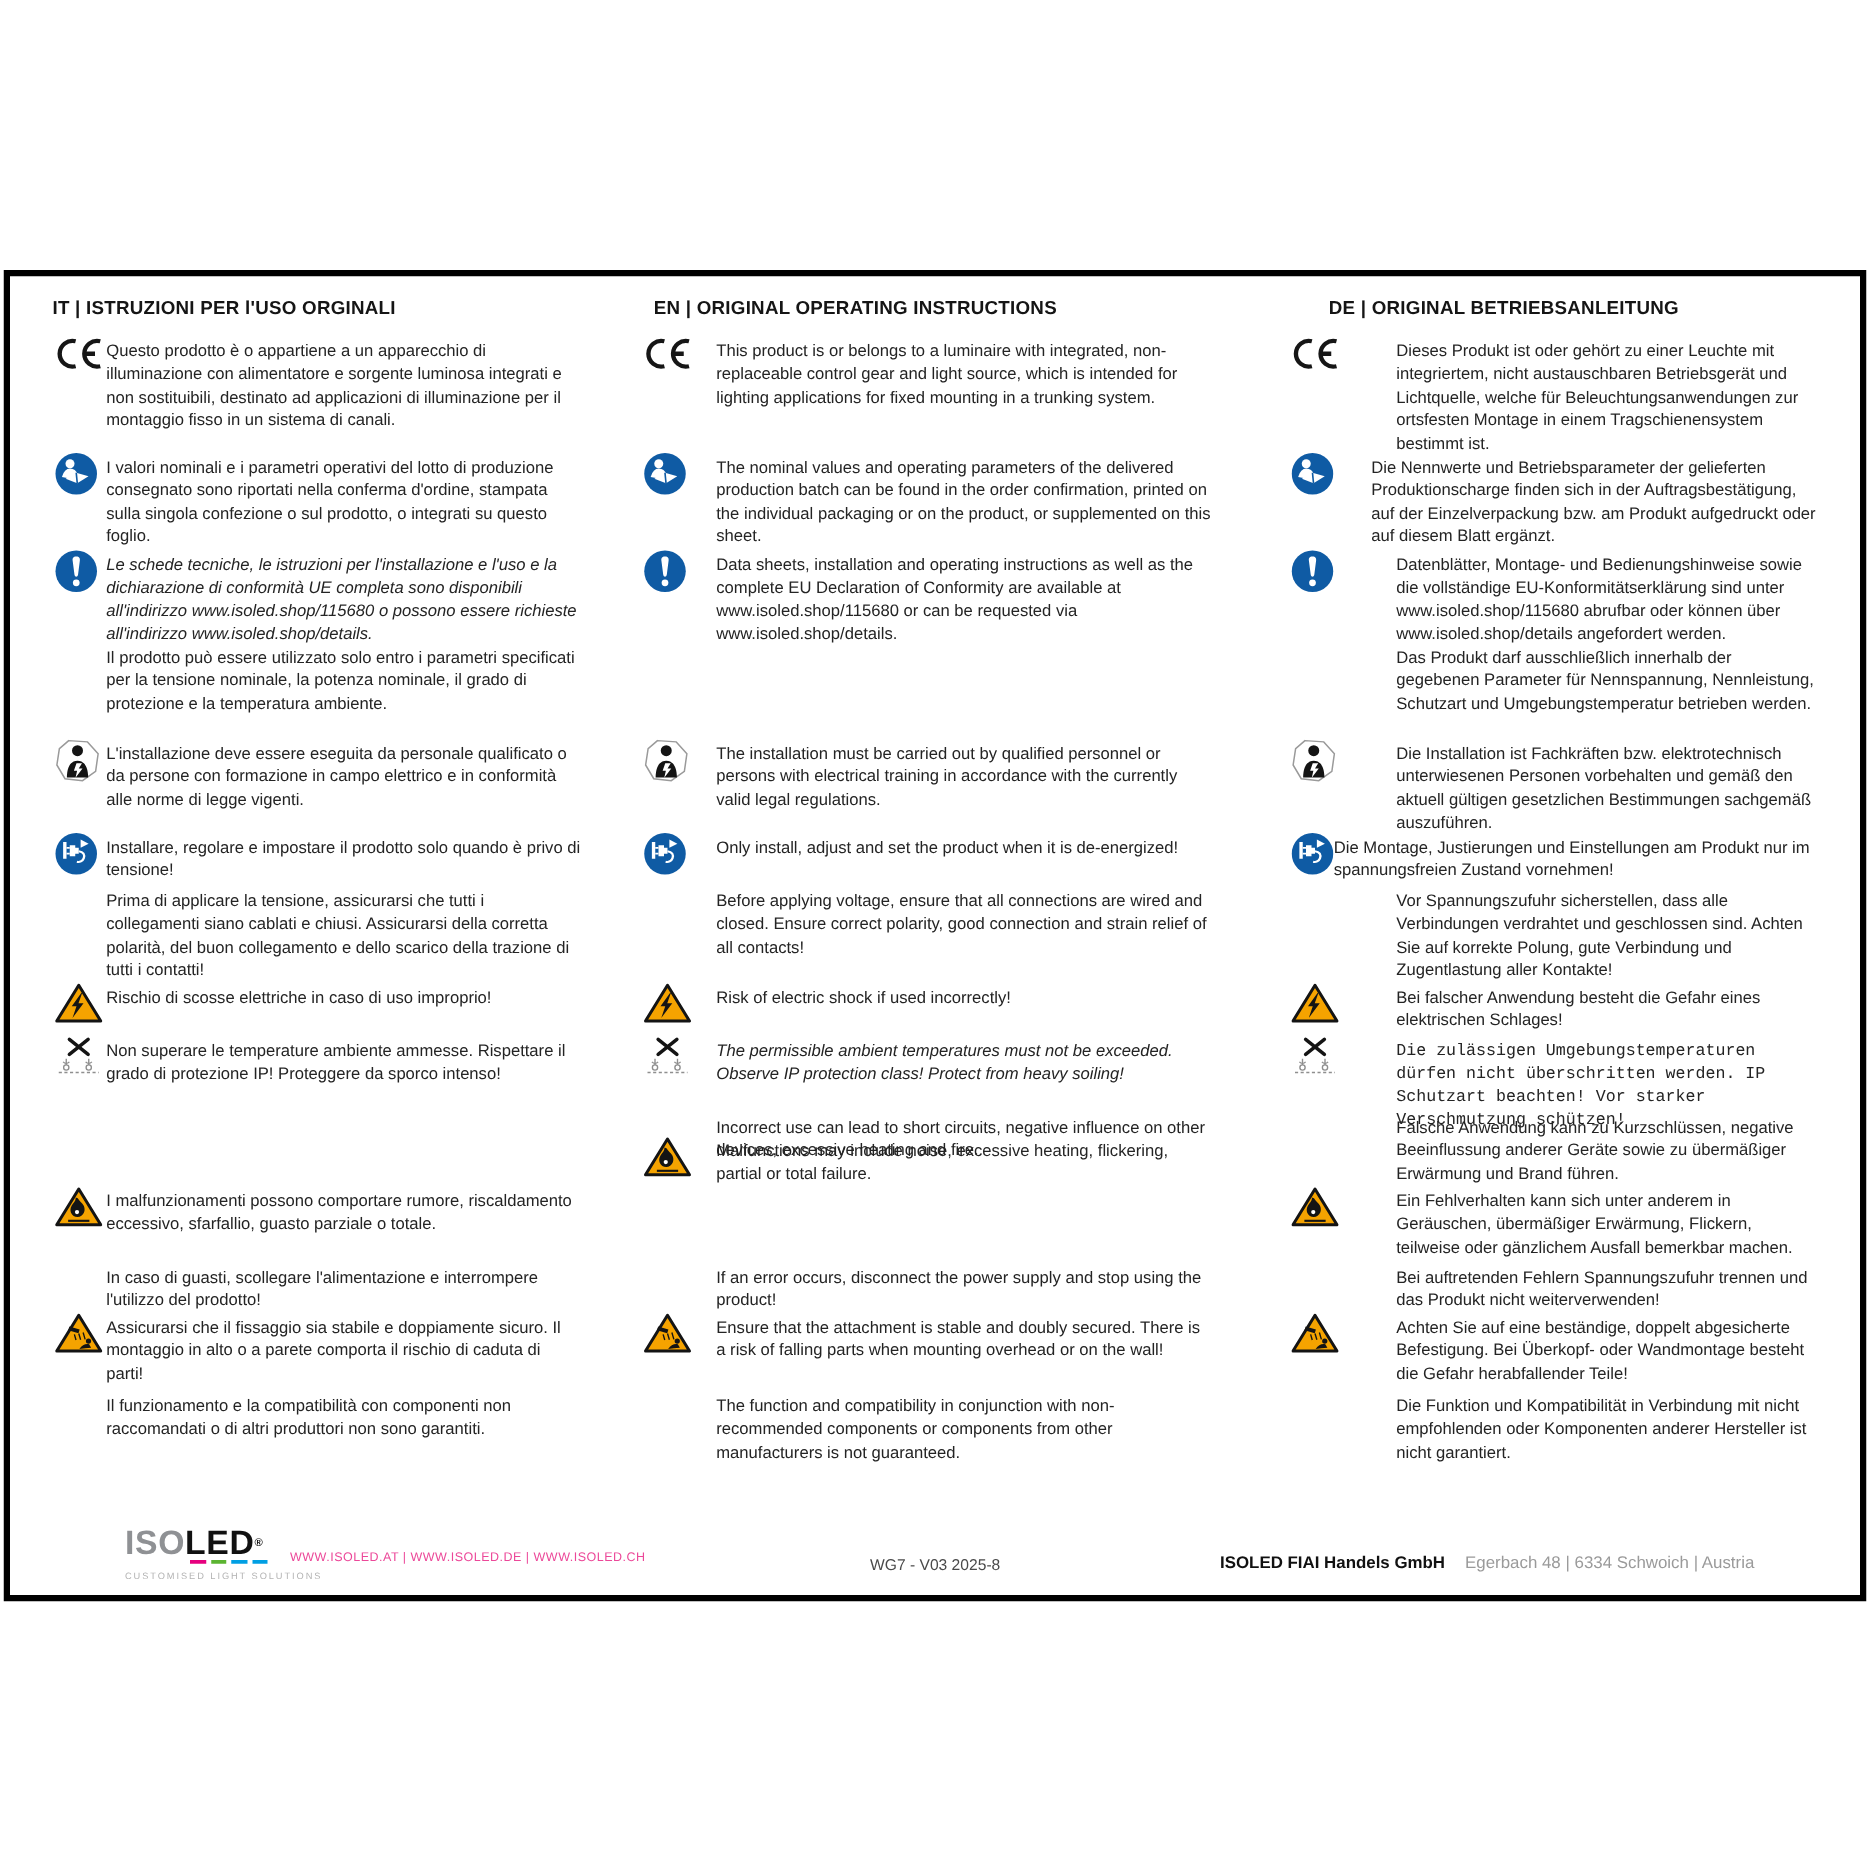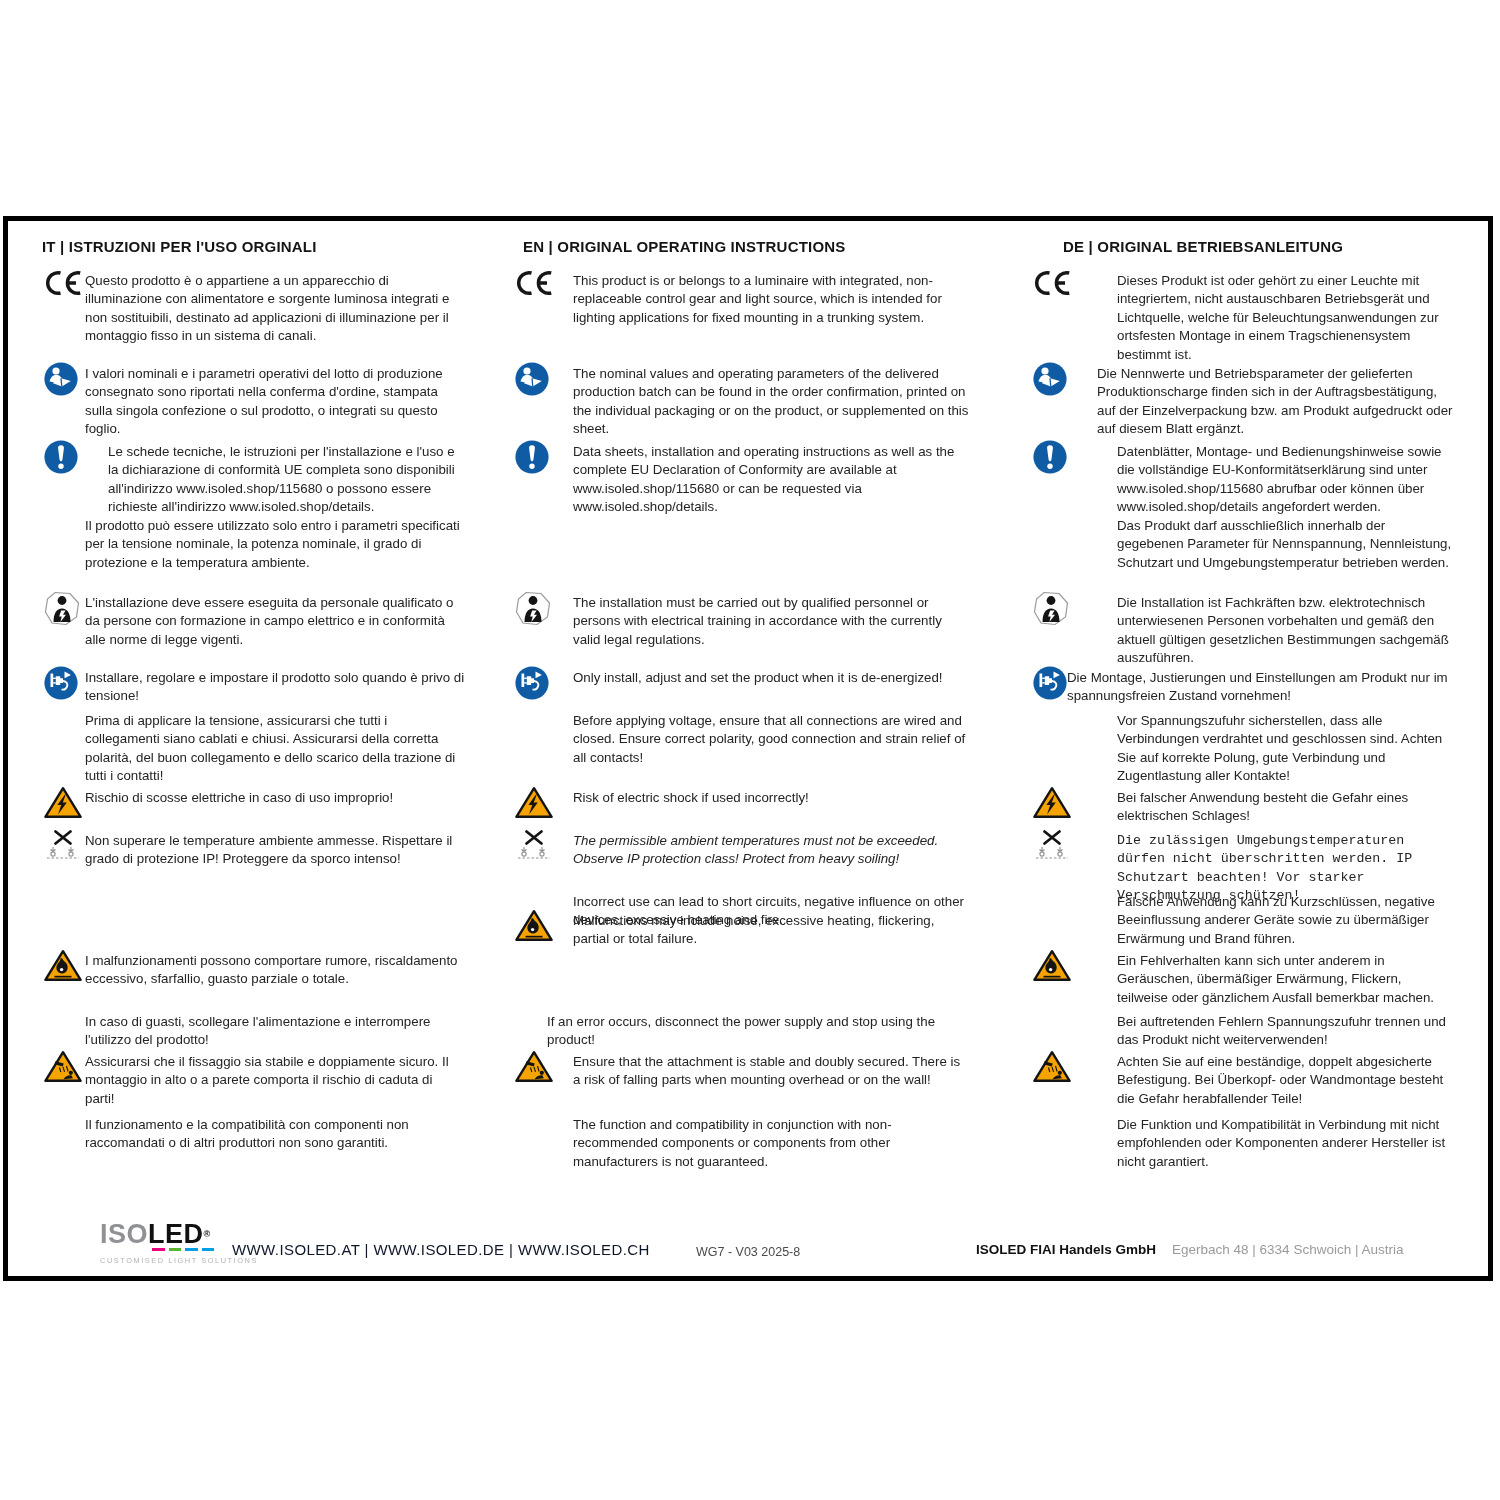--- a/index.html
+++ b/index.html
@@ -12,21 +12,21 @@
   .icon svg{display:block;}
   
   .logo{position:absolute;left:92px;top:1000px;width:130px;}
   .logo-row{font-size:27px;font-weight:800;letter-spacing:.5px;line-height:26px;white-space:nowrap;}
   .logo-row .iso{color:#8f9194;font-weight:600;}
   .logo-row .led{color:#111;}
   .logo-row .reg{font-size:9px;vertical-align:top;color:#111;}
   .bars{margin-left:52px;margin-top:1px;height:3px;display:flex;gap:4px;width:62px;}
   .bars i{display:block;height:3px;flex:1;}
   .tagline{margin-top:5px;font-size:7.4px;letter-spacing:1.55px;color:#b3b3b3;white-space:nowrap;}
-  .websites{position:absolute;left:224px;top:1020px;font-size:15px;font-weight:500;color:#0f172a;letter-spacing:.4px;white-space:nowrap;}
+  .websites{position:absolute;left:224px;top:1020px;font-size:10px;font-weight:500;color:#ec4899;letter-spacing:.4px;white-space:nowrap;}
   .doccode{position:absolute;left:688px;top:1024px;font-size:12.5px;color:#4a4a4a;white-space:nowrap;}
   .company{position:absolute;left:968px;top:1021px;font-size:13.5px;white-space:nowrap;}
   .company .cname{font-weight:bold;color:#111;}
   .company .caddr{color:#9a9a9a;margin-left:16px;}
 </style>
 </head>
 <body>
 
 <div class="sheet" id="sheet">
 
@@ -69,21 +69,21 @@
       <p class="ptext" style="margin-left: 41px;">I valori nominali e i parametri operativi del lotto di produzione consegnato sono riportati nella conferma d'ordine, stampata sulla singola confezione o sul prodotto, o integrati su questo foglio.</p>
     </div>
     <div class="cell" style="left: 36px; top: 222px; width: 421px;">
       <span class="icon">
         <svg width="34" height="34" viewBox="0 0 34 34">
           <circle cx="17" cy="17" r="16.6" fill="#0f5ba4"></circle>
           <path d="M17 5.2 c2.5 0 3.1 1.5 2.9 3.1 l-1.45 11.2 c-.15 1.2 -.95 1.8 -1.45 1.8 s-1.3 -.6 -1.45 -1.8 L14.1 8.3 c-.2 -1.6 .4 -3.1 2.9 -3.1 z" fill="#fff"></path>
           <circle cx="17" cy="26.2" r="2.7" fill="#fff"></circle>
         </svg>
       </span>
-      <p class="ptext" style="margin-left: 64px;">Le schede tecniche, le istruzioni per l'installazione e l'uso e la dichiarazione di conformità UE completa sono disponibili all'indirizzo www.isoled.shop/115680 o possono essere richieste all'indirizzo www.isoled.shop/details.</p>
+      <p class="ptext" style="margin-left: 41px; font-style: italic;">Le schede tecniche, le istruzioni per l'installazione e l'uso e la dichiarazione di conformità UE completa sono disponibili all'indirizzo www.isoled.shop/115680 o possono essere richieste all'indirizzo www.isoled.shop/details.</p>
     </div>
     <div class="cell" style="left: 36px; top: 296px; width: 421px;">
       <p class="ptext" style="margin-left: 41px;">Il prodotto può essere utilizzato solo entro i parametri specificati per la tensione nominale, la potenza nominale, il grado di protezione e la temperatura ambiente.</p>
     </div>
     <div class="cell" style="left: 36px; top: 373px; width: 421px;">
       <span class="icon">
         <svg width="36" height="35" viewBox="0 0 36 35">
           <path d="M11 1.5 L26 2.5 L34.5 12 L32.5 26 L22 33.5 L8 32 L1.5 21 L3.5 8 Z" fill="#fff" stroke="#9a9a9a" stroke-width="1.2"></path>
           <circle cx="18" cy="9.5" r="4.4" fill="#141414"></circle>
           <path d="M9.5 31 c0 -8.5 3.2 -13.5 8.5 -13.5 s8.5 5 8.5 13.5 z" fill="#141414"></path>
@@ -257,21 +257,21 @@
         <svg width="38" height="33" viewBox="0 0 38 33">
           <path d="M19 2.2 L36.6 30.8 L1.4 30.8 Z" fill="#f5a300" stroke="#141414" stroke-width="2.4" stroke-linejoin="round"></path>
           <path d="M18.2 9.6 c1.4 2.6 3.4 3.4 4.6 5.5 c1 1.9 1.2 4 .4 5.9 c-.9 2.2 -2.9 3.6 -5.2 3.6 c-2.3 0 -4.3 -1.3 -5.2 -3.5 c-.7 -1.8 -.5 -3.9 .5 -5.6 c.8 -1.4 1.9 -2.3 2.6 -3.7 c.5 -1 .7 -1.6 .6 -2.8 z" fill="#141414"></path>
           <circle cx="17.6" cy="20.6" r="1.7" fill="#fff"></circle>
           <rect x="10.5" y="26.8" width="17" height="1.7" fill="#141414"></rect>
         </svg>
       </span>
       <p class="ptext" style="margin-left: 58px;">Malfunctions may include noise, excessive heating, flickering, partial or total failure.</p>
     </div>
     <div class="cell" style="left: 507px; top: 792px; width: 455px;">
-      <p class="ptext" style="margin-left: 32px;">If an error occurs, disconnect the power supply and stop using the product!</p>
+      <p class="ptext" style="margin-left: 58px;">If an error occurs, disconnect the power supply and stop using the product!</p>
     </div>
     <div class="cell" style="left: 507px; top: 832px; width: 455px;">
       <span class="icon">
         <svg width="38" height="33" viewBox="0 0 38 33">
           <path d="M19 2.2 L36.6 30.8 L1.4 30.8 Z" fill="#f5a300" stroke="#141414" stroke-width="2.4" stroke-linejoin="round"></path>
           <path d="M11.5 11.2 l8.2 2.3 -.9 3 -8.2 -2.3 z" fill="#141414"></path>
           <path d="M15.5 17.5 l1.3 4.5 M19 16.8 l1.5 5 M22.5 16 l1.6 5.5" stroke="#141414" stroke-width="1.1" fill="none"></path>
           <circle cx="26.8" cy="22.8" r="2.1" fill="#141414"></circle>
           <path d="M19.5 29.2 c2.2 -3.2 4.8 -4.5 7.8 -3.9 l1.6 2.9 c-3.2 .2 -6.3 .7 -9.4 1 z" fill="#141414"></path>
         </svg>

